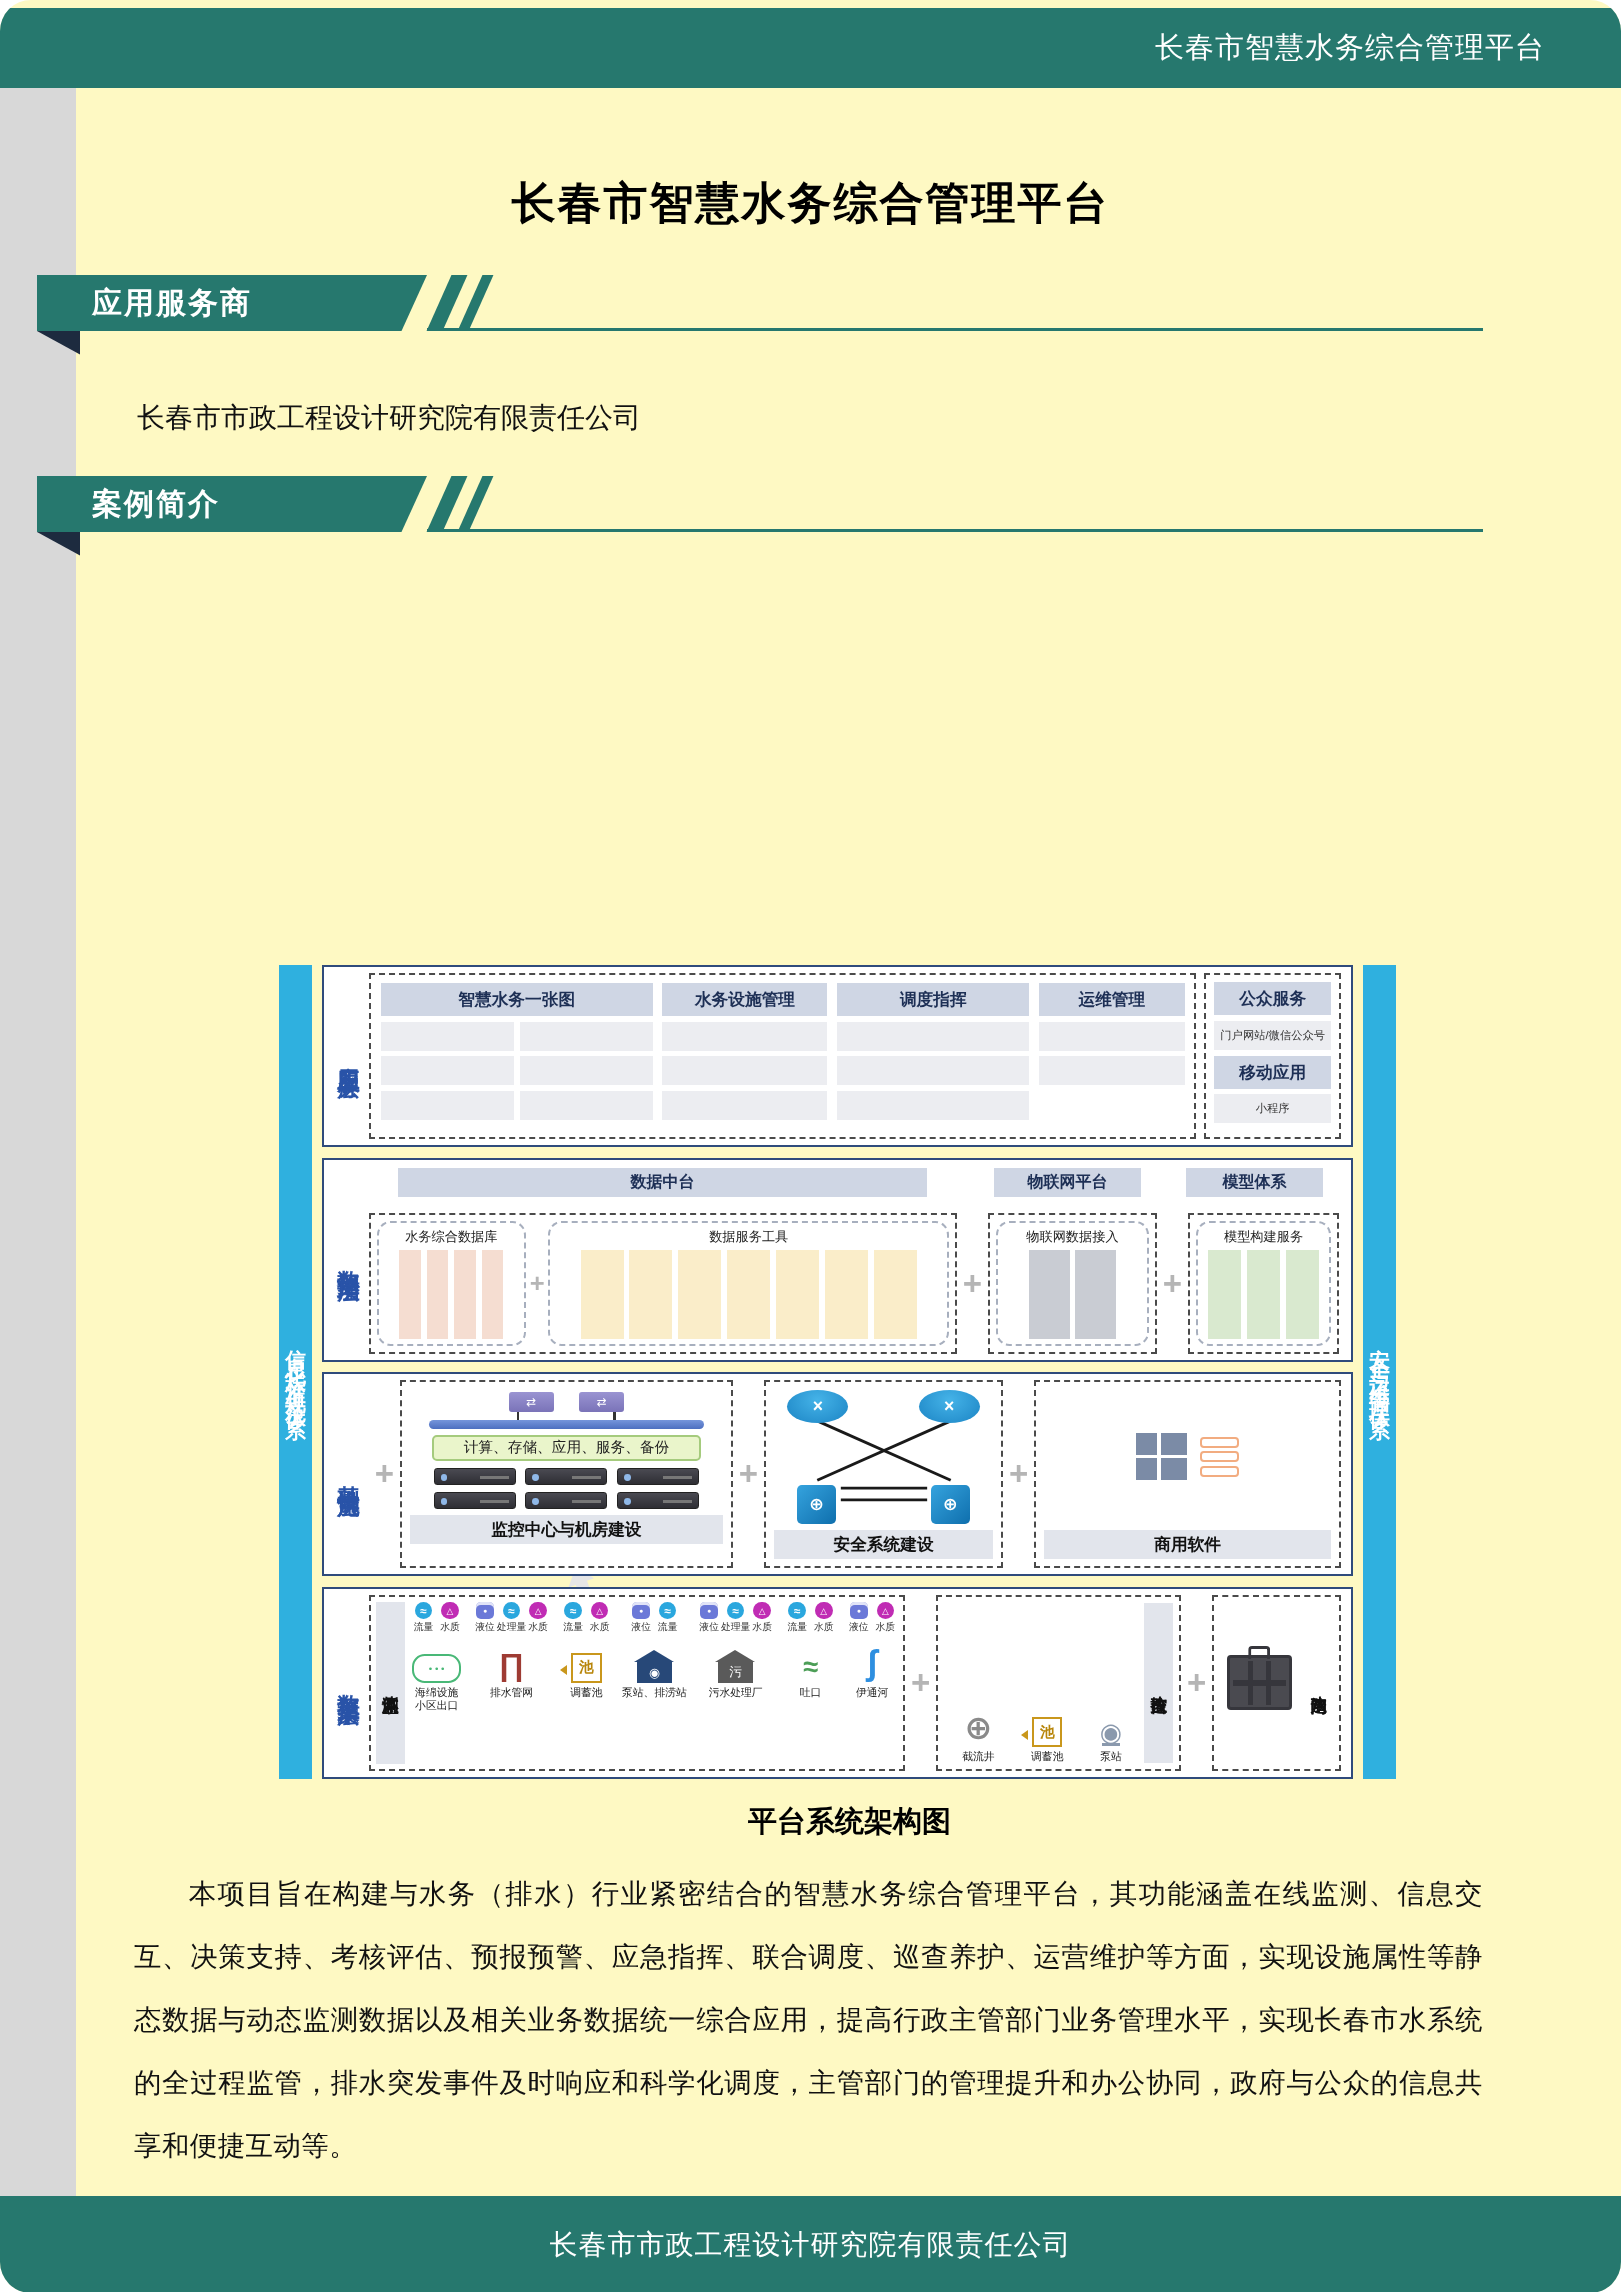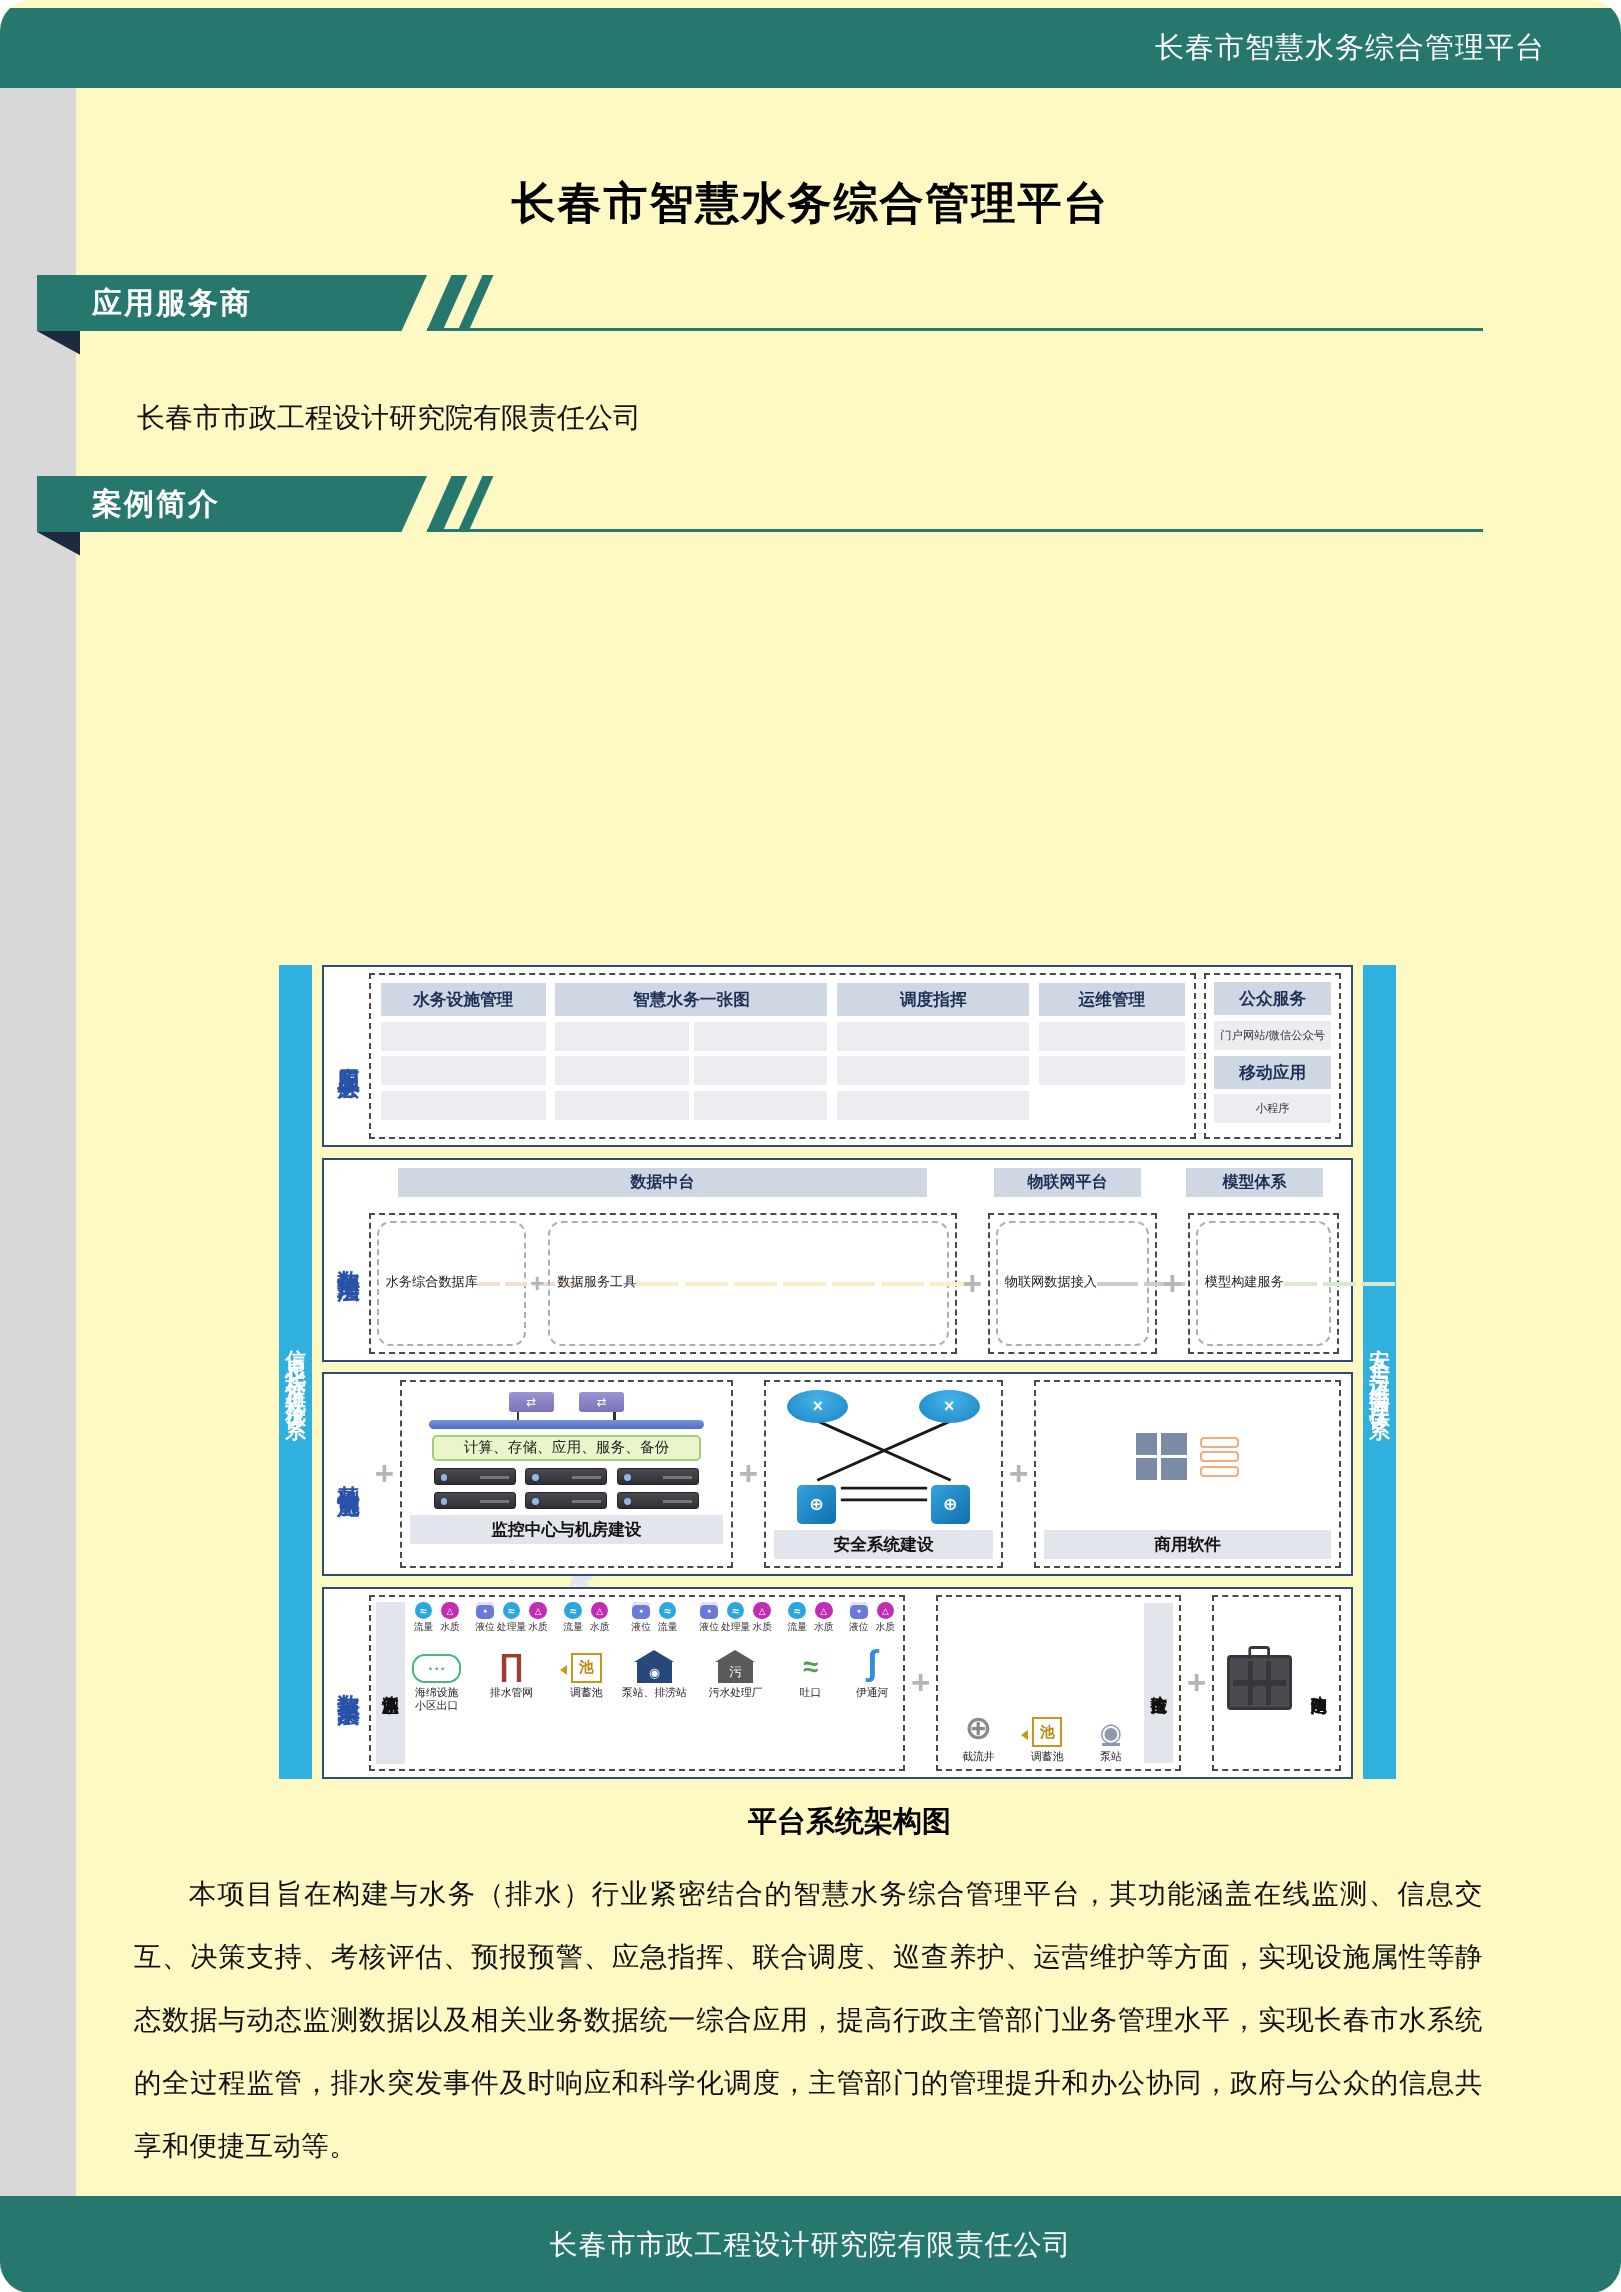--- a/index.html
+++ b/index.html
@@ -71,21 +71,21 @@
 
   
   .l2-wrap { flex:1; display:flex; flex-direction:column; min-width:0;gap:9px; }
   .l2-heads { display:flex; height:29px; margin:2px 0 7.8px 0; }
   .l2-heads .hdr { height:29px; font-size:16px; }
   .hp-mid { width:529px; margin-left:29px; } .hp-iot { width:147px; margin-left:67px; } .hp-model { width:137px; margin-left:45px; }
   .l2-row { display:flex; flex:1; align-items:stretch; }
   .l2box { border:2px dashed #4a4a4a; padding:5.9px; display:flex; align-items:stretch; }
   .box-mid { width:588px; } .box-iot { width:169px; } .box-model { width:151px; }
   .sub { border:2px dashed #A7AFBE; border-radius:13.7px; padding:4.9px 6.9px;
-         display:flex; flex-direction:row; align-items:center; height:100%; flex:1; min-width:0; }
+         display:flex; flex-direction:column; align-items:center; height:100%; flex:1; min-width:0; }
   .sub-db { flex:none; width:149px; }
   .sub-title { font-size:13.2px; color:#222; white-space:nowrap; margin-bottom:3.9px; }
   .tile-row { display:flex; gap:5.9px; flex:1; align-items:stretch; justify-content:center; width:100%; }
   .tile { display:flex; align-items:center; justify-content:center; text-align:center;
           word-break:break-all; line-height:1.15; font-size:12.3px; padding:2px; }
   .tile.pink { width:21.6px; background:#F5DDD1; color:#8C3B2E; }
   .tile.yellow { width:43px; background:#FAEDC9; color:#3d3d3d; }
   .tile.gray { width:41px; background:#C9CCD3; color:#222; }
   .tile.green { width:33px; background:#D9E9CF; color:#222; }
 
@@ -225,37 +225,37 @@
     <div class="side-band left">信息化标准规范体系</div>
     <div class="side-band right">安全与运维管理体系</div>
     <div class="link-arrow"></div>
 
     <div class="layers">
 
       <div class="layer l1">
         <div class="layer-label">应用服务层</div>
         <div class="l1-wrap">
           <div class="l1-main">
+            <div class="l1col colA">
+              <div class="hdr">智慧水务一张图</div>
+              <div class="gridA">
+
+              <div class="itm"></div>
+                  <div class="itm"></div>
+                  <div class="itm"></div>
+                  <div class="itm"></div>
+                  <div class="itm"></div>
+                  <div class="itm"></div>
+                </div>
+            </div>
             <div class="l1col colB">
               <div class="hdr">水务设施管理</div>
               <div class="l1col" style="gap:5.9px">
 
               <div class="itm"></div>
-                  <div class="itm"></div>
-                  <div class="itm"></div>
-                </div>
-            </div>
-            <div class="l1col colA">
-              <div class="hdr">智慧水务一张图</div>
-              <div class="gridA">
-
-              <div class="itm"></div>
-                  <div class="itm"></div>
-                  <div class="itm"></div>
-                  <div class="itm"></div>
                   <div class="itm"></div>
                   <div class="itm"></div>
                 </div>
             </div>
             <div class="l1col colC">
               <div class="hdr">调度指挥</div>
               <div class="l1col" style="gap:5.9px">
 
               <div class="itm"></div>
                   <div class="itm"></div>

